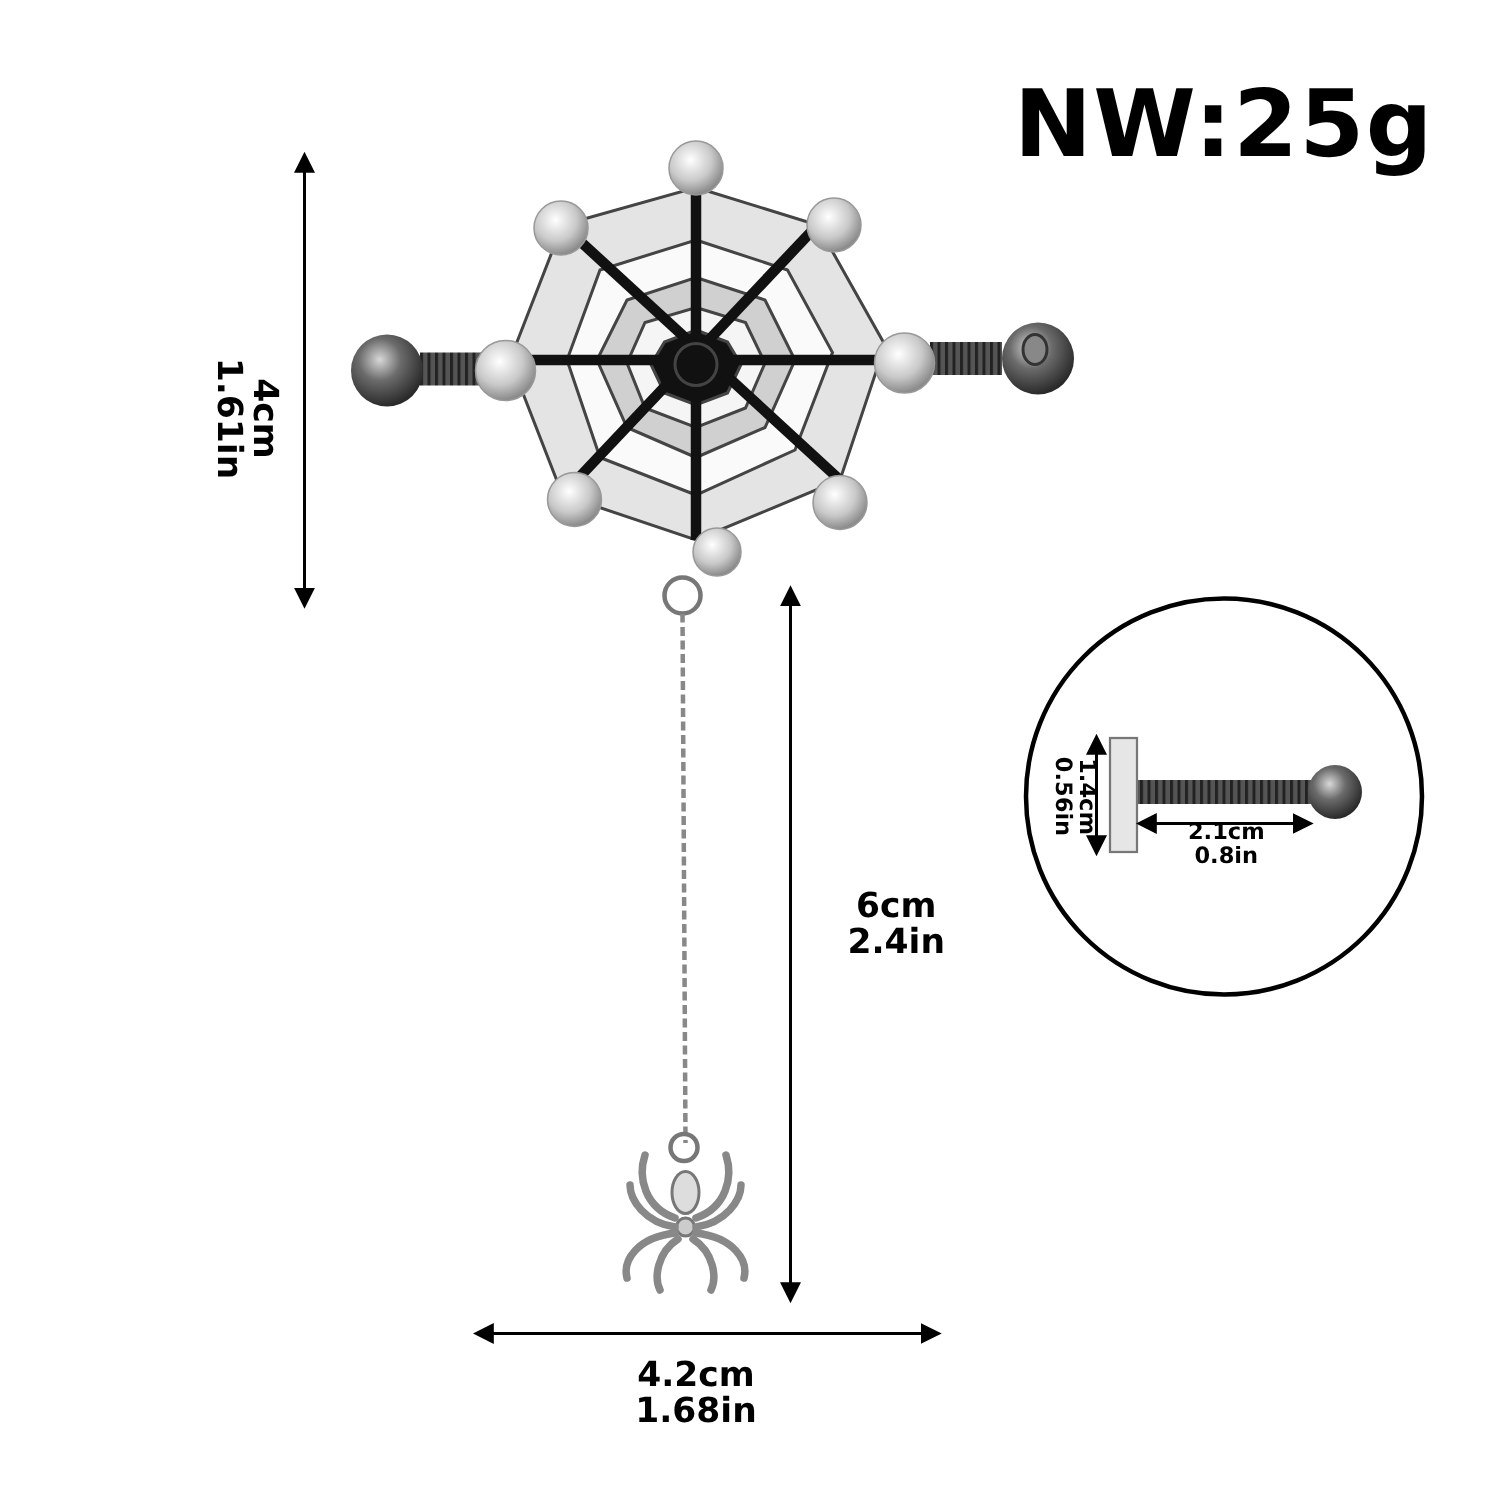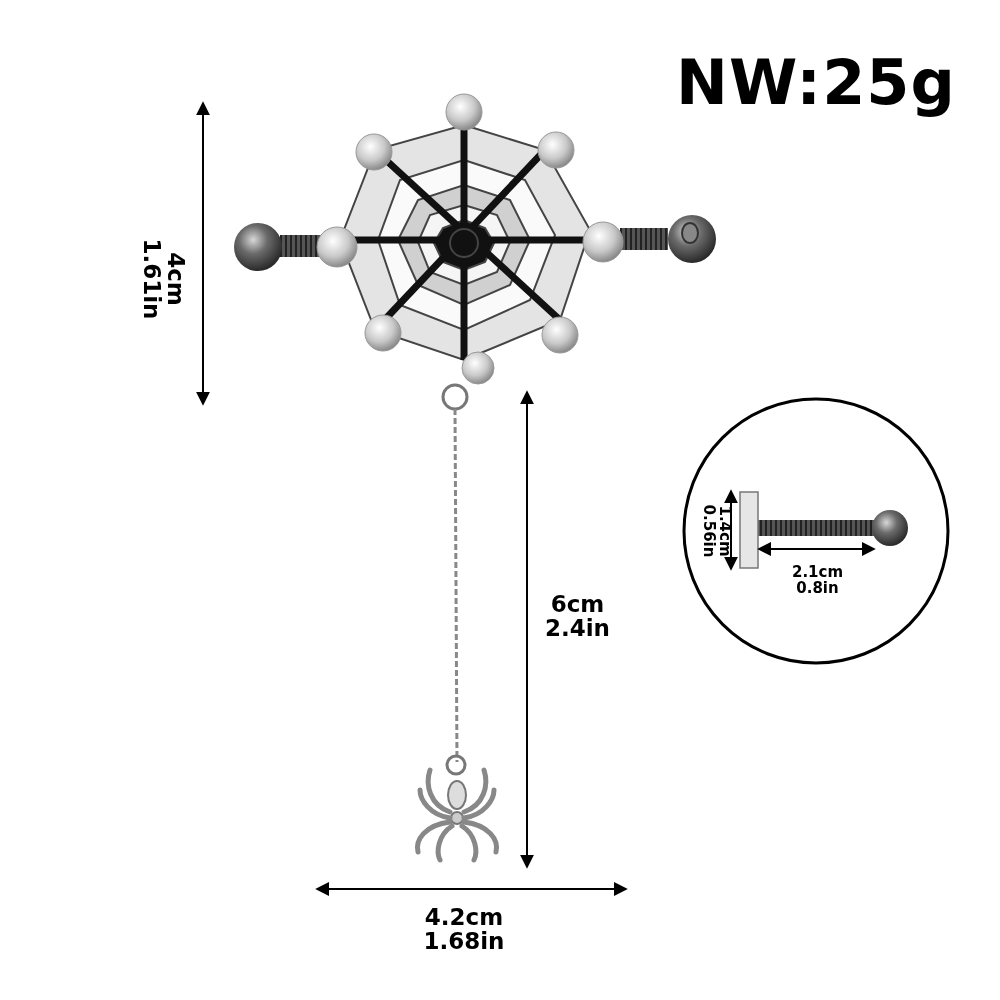--- a/index.html
+++ b/index.html
@@ -109,31 +109,31 @@
   <line x1="760" y1="549" x2="873" y2="549" stroke="#000" stroke-width="2" marker-start="url(#arr)" marker-end="url(#arr)"></line>
 </svg>
 
 <div class="abs weight">NW:25g</div>
 
 <div class="abs dim-label vert" style="left:113px; top:254px; width:100px; height:50px;">
   <span>4cm</span>
   <span>1.61in</span>
 </div>
 
-<div class="abs dim-label" style="left:530px; top:592px; width:95px;">
+<div class="abs dim-label" style="left:550px; top:592px; width:95px;">
   <span>6cm</span>
   <span>2.4in</span>
 </div>
 
 <div class="abs dim-label" style="left:404px; top:905px; width:120px;">
   <span>4.2cm</span>
   <span>1.68in</span>
 </div>
 
-<div class="abs inset-label" style="left:780px; top:564px; width:75px;">
+<div class="abs inset-label" style="left:780px; top:546px; width:75px;">
   <span>2.1cm</span>
   <span>0.8in</span>
 </div>
 
 <div class="abs inset-label vert" style="left:680px; top:513px; width:70px; height:36px;">
   <span>1.4cm</span>
   <span>0.56in</span>
 </div>
 
 </body></html>

